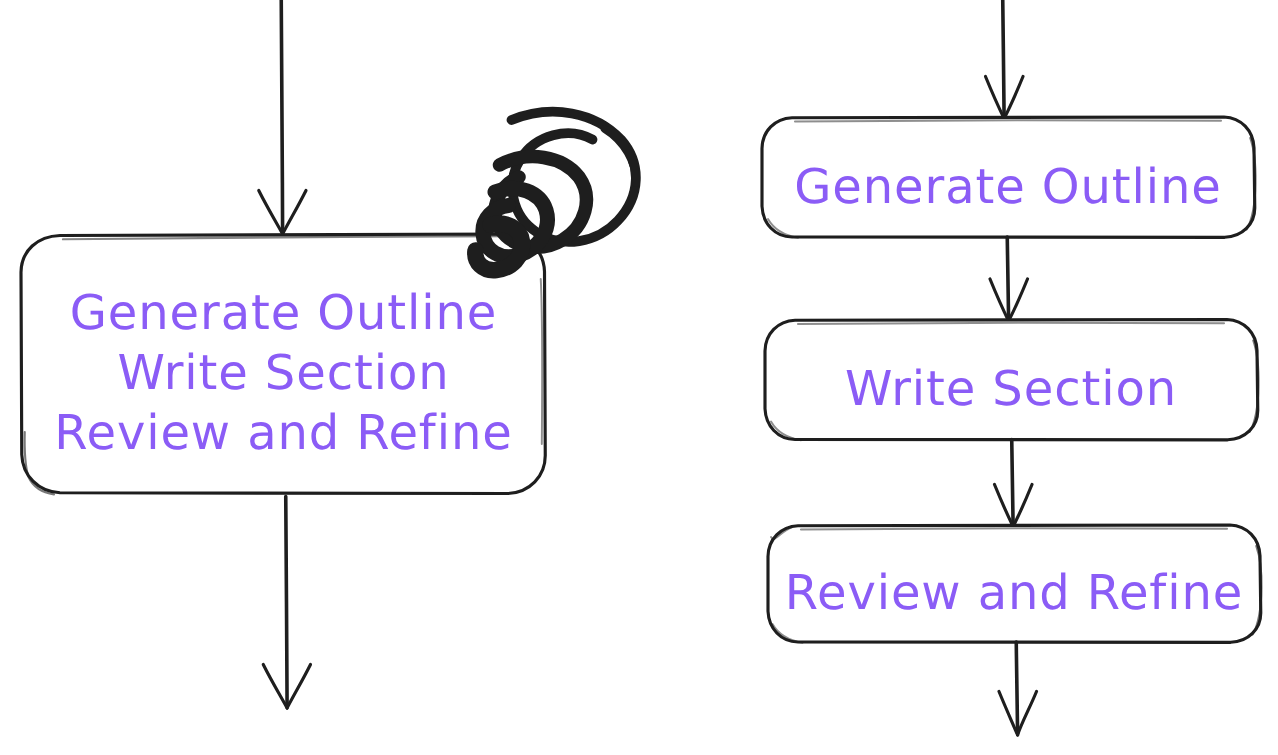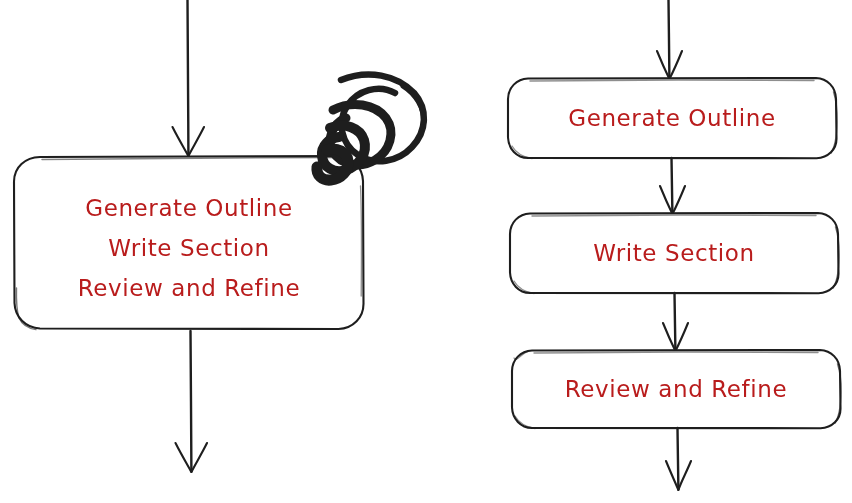--- a/index.html
+++ b/index.html
@@ -22,22 +22,22 @@
   #sketch {
     position: absolute;
     left: 0;
     top: 0;
     width: 852px;
     height: 503px;
   }
   .node-label {
     position: absolute;
     font-family: "DejaVu Sans", sans-serif;
-    font-size: 23px;
-    color: #b91c1c;
+    font-size: 32px;
+    color: #8b5cf6;
     text-align: center;
     white-space: nowrap;
     letter-spacing: 0.6px;
     pointer-events: none;
   }
   .node-label.multi {
     white-space: normal;
     line-height: 40px;
   }
 </style>

